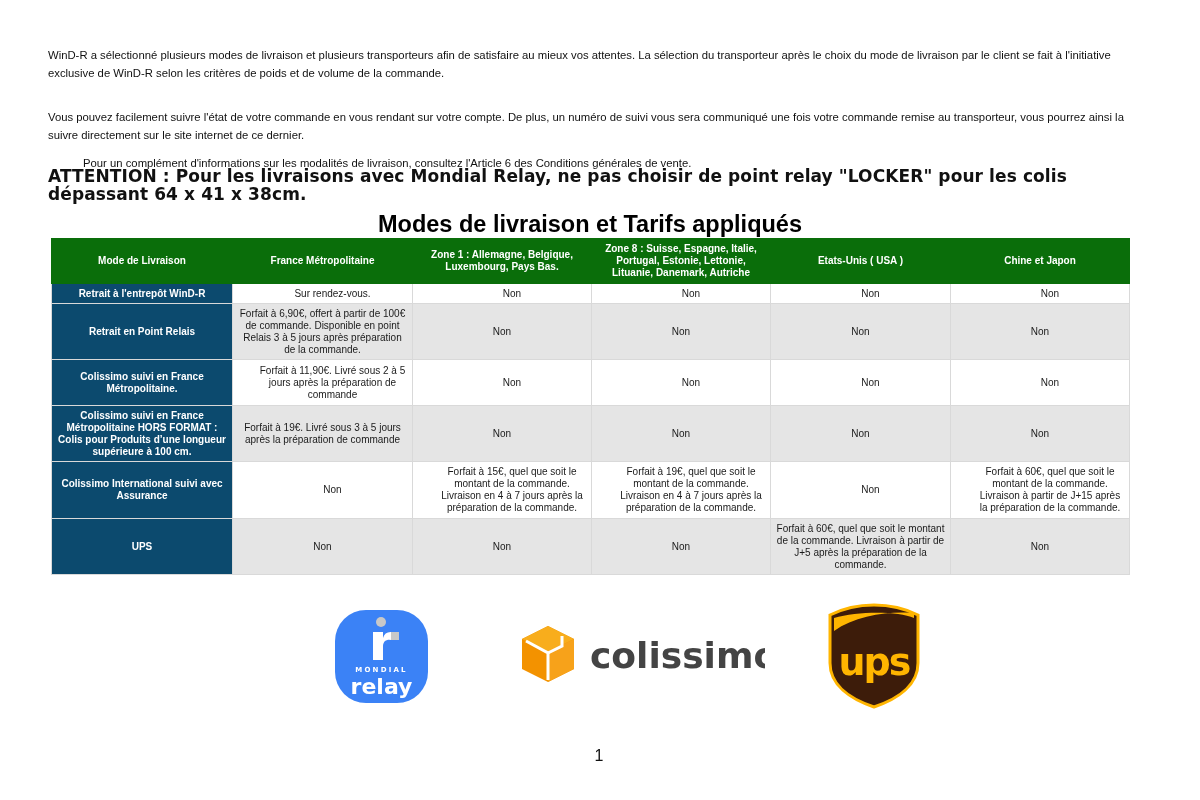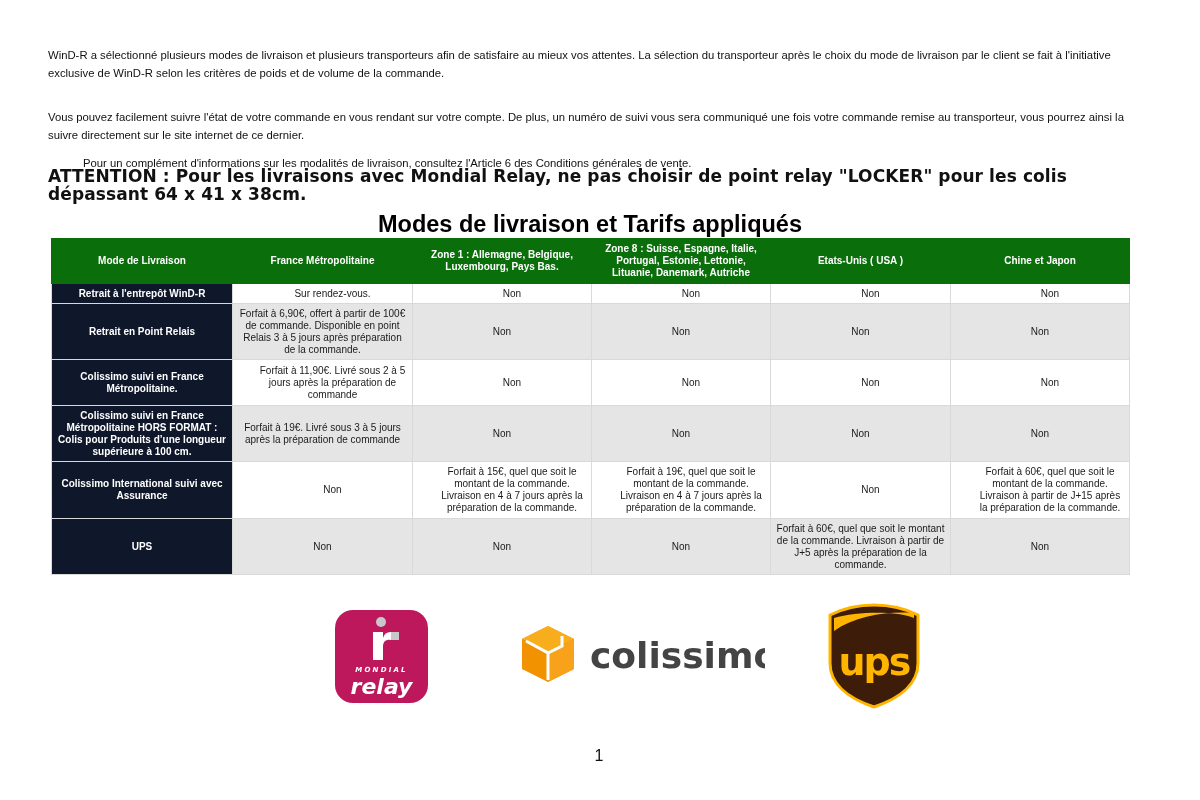--- a/index.html
+++ b/index.html
@@ -9,26 +9,26 @@
   #p1 { top: 46px; }
   #p2 { top: 96px; margin-top: 12px; }
   #p3 { top: 121px; font-family: "DejaVu Sans", sans-serif; font-weight: bold; font-size: 17px; letter-spacing: 0.1px; margin-top: 46px; }
   #p4 { top: 154px; margin-left: 35px; }
   #title { position: absolute; top: 211px; left: 0; width: 1180px; text-align: center;
            font-size: 23.5px; font-weight: bold; color: #000; }
   table.rates { position: absolute; left: 51px; top: 238px; width: 1078px; border-collapse: collapse;
                 table-layout: fixed; font-size: 10px; line-height: 12px; }
   table.rates th, table.rates td { border: 1px solid #d9d9d9; text-align: center; vertical-align: middle; padding: 0 4px; }
   table.rates th { background: #0a6e0a; color: #fff; font-weight: bold; height: 44px; border-color: #0a6e0a; }
-  table.rates td.mode { background: #0f172a; color: #fff; font-weight: bold; }
+  table.rates td.mode { background: #0c4a6e; color: #fff; font-weight: bold; }
   table.rates tr.odd td.val { background: #ffffff; padding-left: 24px; }
   table.rates tr.even td.val { background: #e5e5e5; }
   table.rates td.val { color: #1a1a1a; }
   .logos { position: absolute; top: 600px; left: 0; width: 1200px; height: 115px; }
-  .logo-mr { position: absolute; left: 335px; top: 10px; width: 93px; height: 93px; border-radius: 18px; background: #be185d; font-style: italic; }
+  .logo-mr { position: absolute; left: 335px; top: 10px; width: 93px; height: 93px; border-radius: 31px; background: #3b82f6; }
   .logo-col { position: absolute; left: 520px; top: 22px; width: 245px; height: 70px; }
   .logo-ups { position: absolute; left: 828px; top: 3px; width: 92px; height: 106px; }
   #page-number { position: absolute; top: 747px; left: 0; width: 1198px; text-align: center; font-size: 16px; color: #111; }
 </style>
 </head>
 <body>
 
 <div id="p1" class="para">WinD-R a sélectionné plusieurs modes de livraison et plusieurs transporteurs afin de satisfaire au mieux vos attentes. La sélection du transporteur après le choix du mode de livraison par le client se fait à l'initiative exclusive de WinD-R  selon les critères de poids et de volume de la commande.</div>
 <div id="p2" class="para">Vous pouvez facilement suivre l'état de votre commande en vous rendant sur votre compte. De plus, un numéro de suivi vous sera communiqué une fois votre commande remise au transporteur, vous pourrez ainsi la suivre directement sur le site internet de ce dernier.</div>
 <div id="p3" class="para">ATTENTION : Pour les livraisons avec Mondial Relay, ne pas choisir de point relay "LOCKER" pour les colis dépassant 64 x 41 x 38cm.</div>

